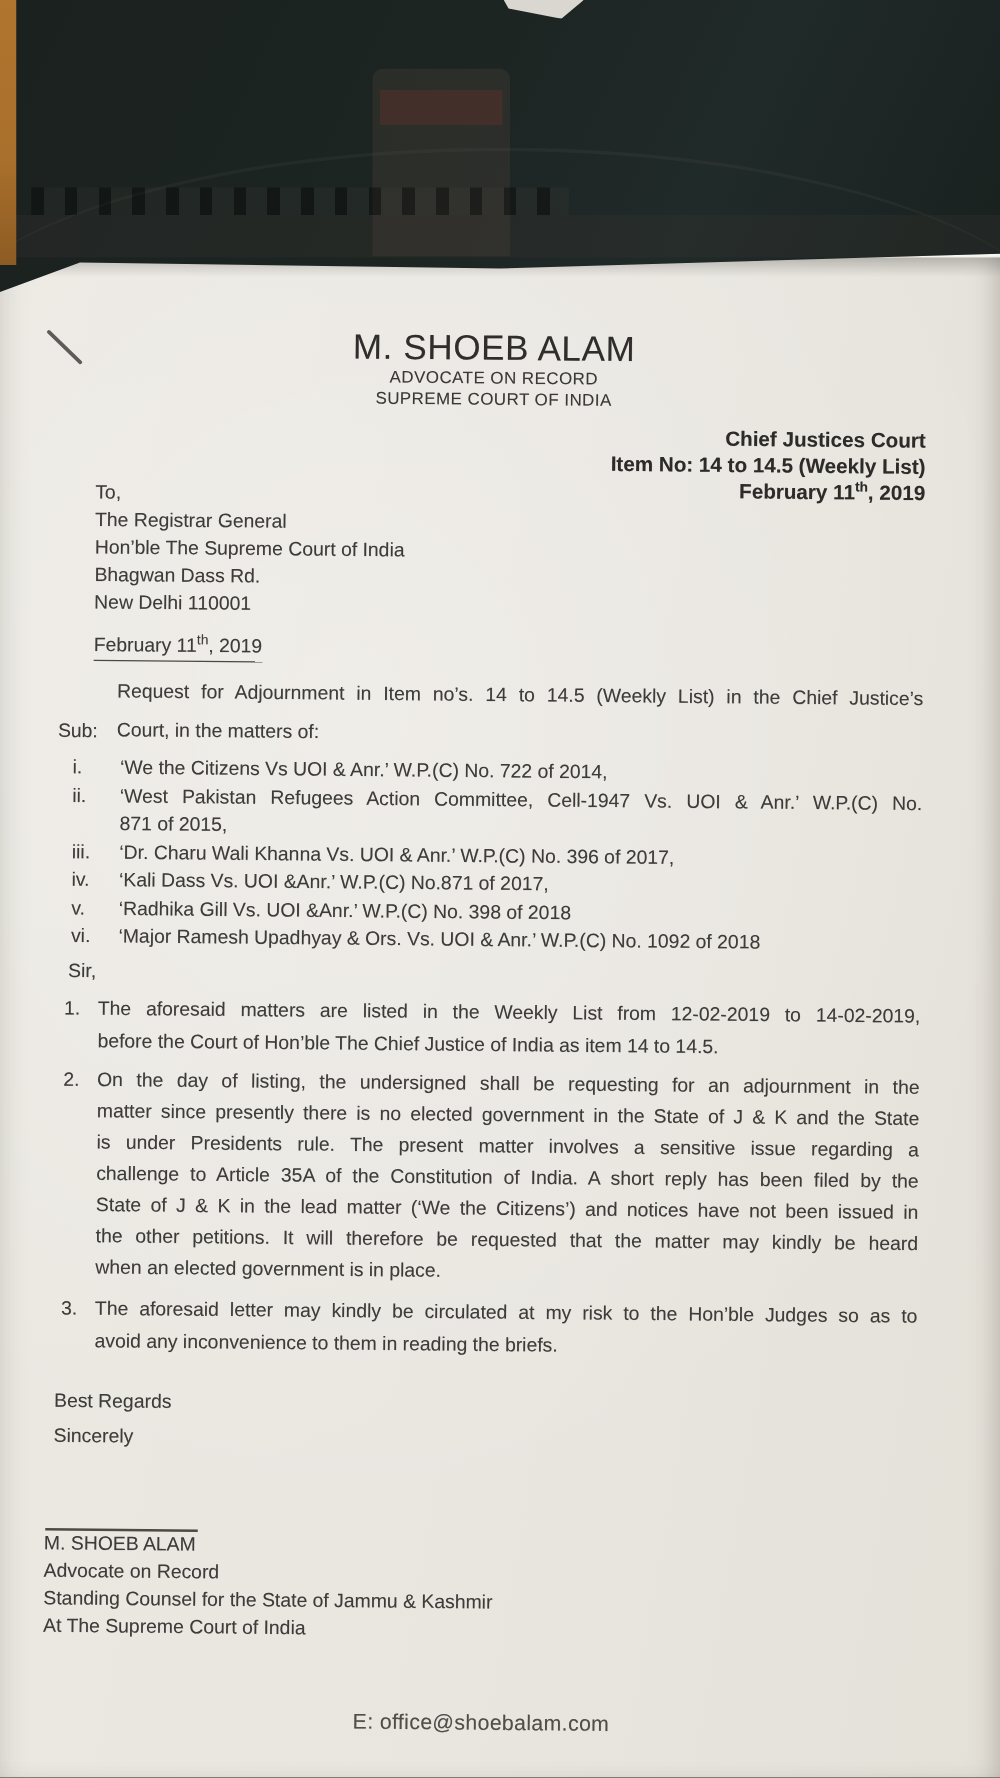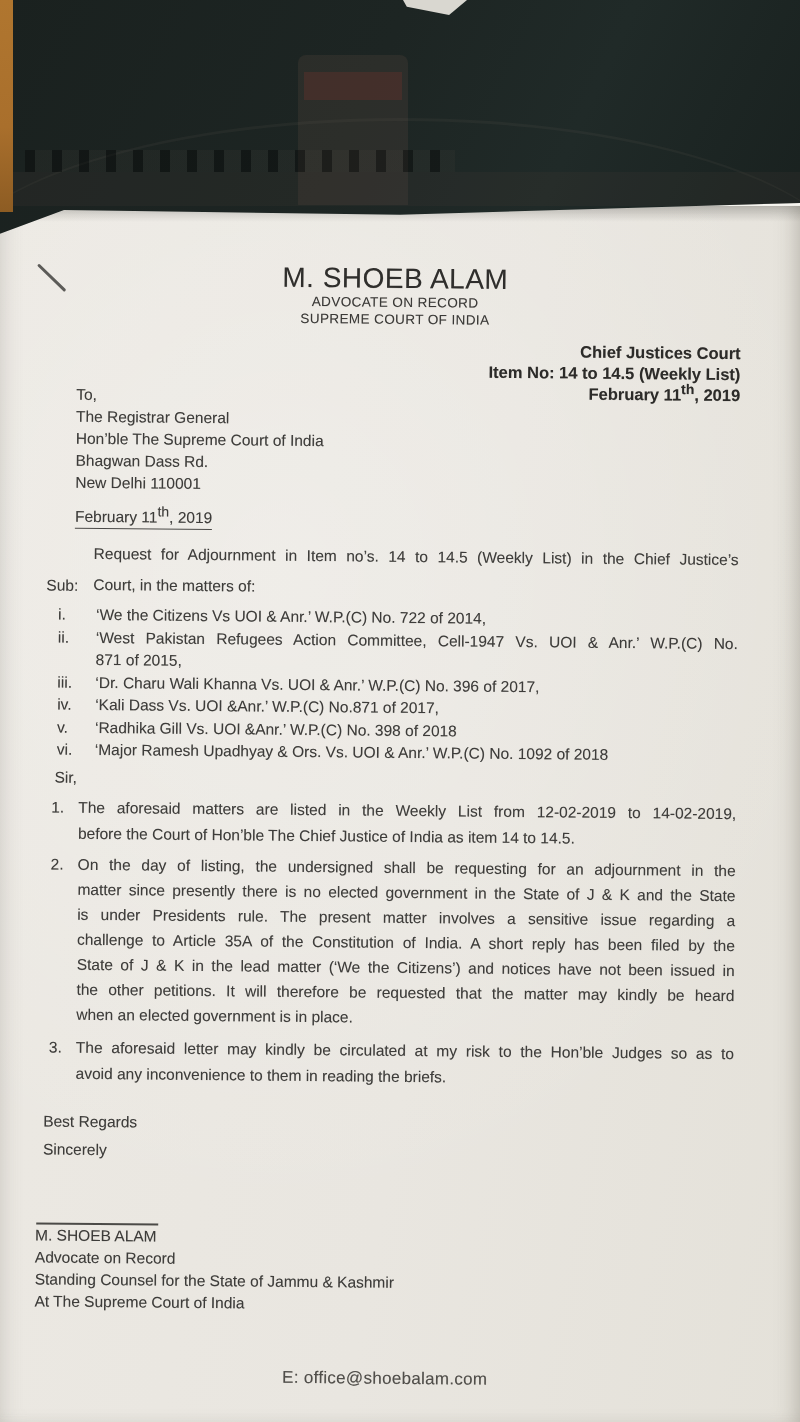--- a/index.html
+++ b/index.html
@@ -46,21 +46,21 @@
   .letter{
     position:absolute;left:0;top:0;width:800px;padding:55px 58px 0 50px;box-sizing:border-box;
     transform:rotate(0.55deg);transform-origin:0 0;
     color:#3d3c3a;font-size:15.5px;line-height:22px;
     text-shadow:0.2px 0.2px 0.5px rgba(80,77,72,0.35);
   }
   .letterhead{text-align:center;}
   .lh-name{font-size:28px;line-height:30px;letter-spacing:0.5px;color:#2f2e2c;}
   .lh-sub{font-size:13.5px;line-height:17px;letter-spacing:0.4px;color:#3a3937;}
   .court-block{margin-top:12px;text-align:right;font-weight:bold;font-size:16.5px;line-height:21px;color:#2c2b29;}
-  sup{font-size:14px;line-height:0;}
+  sup{font-size:11px;line-height:0;}
   .recipient{margin-top:-16px;margin-left:28px;}
   .date-line{margin-top:12px;margin-left:28px;}
   .date-underline{display:inline-block;border-bottom:1.5px solid #4a4947;padding-bottom:0;}
   .subject{margin-top:14px;display:flex;}
   .subj-label{width:47px;flex:0 0 47px;margin-top:32px;}
   .subj-text{flex:1;}
   .subj-l2{margin-top:9px;}
   .jline{text-align:justify;text-align-last:justify;}
   .matters{margin-top:7px;}
   .mrow{display:flex;line-height:22.5px;}

